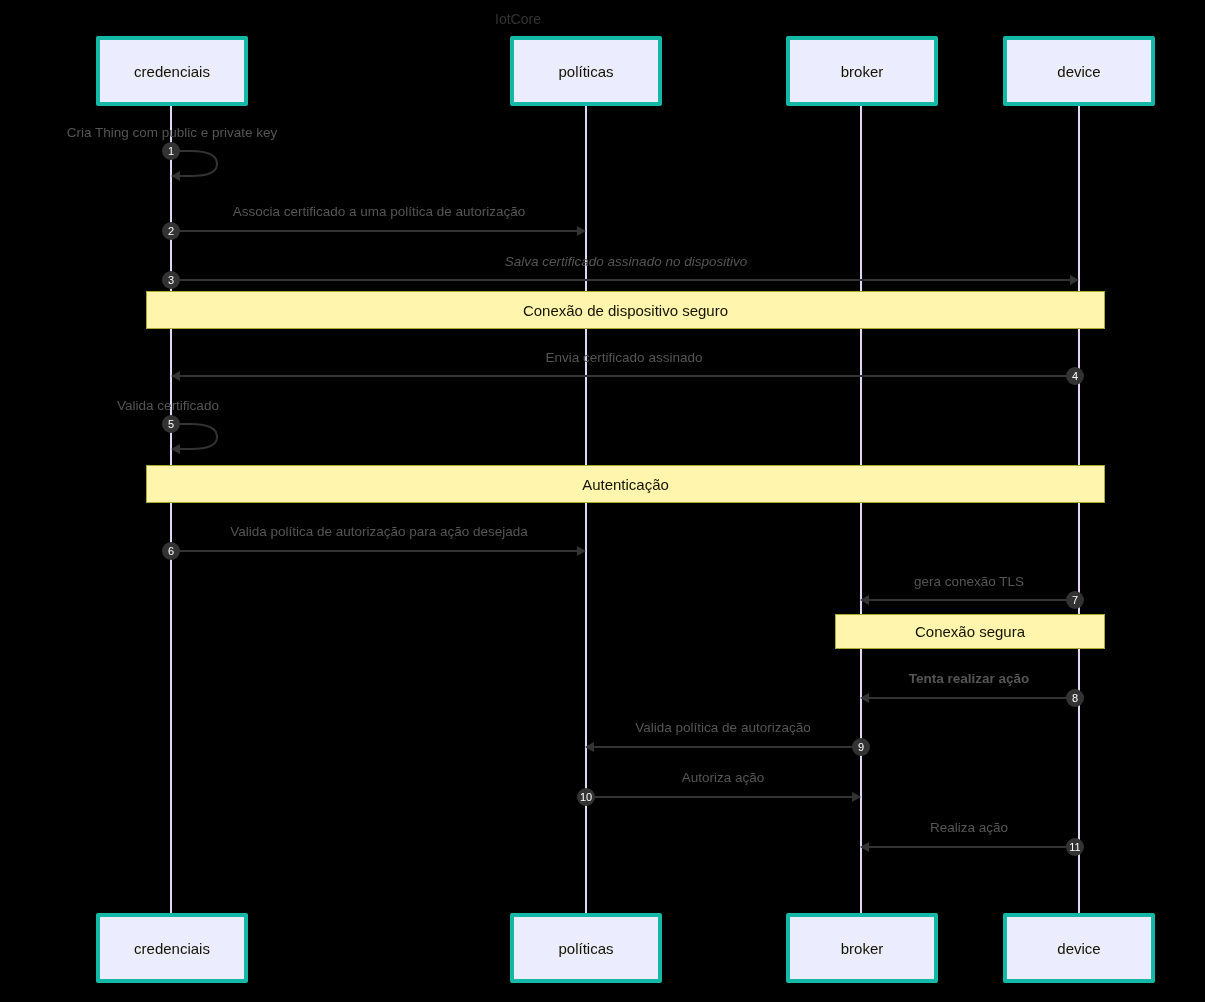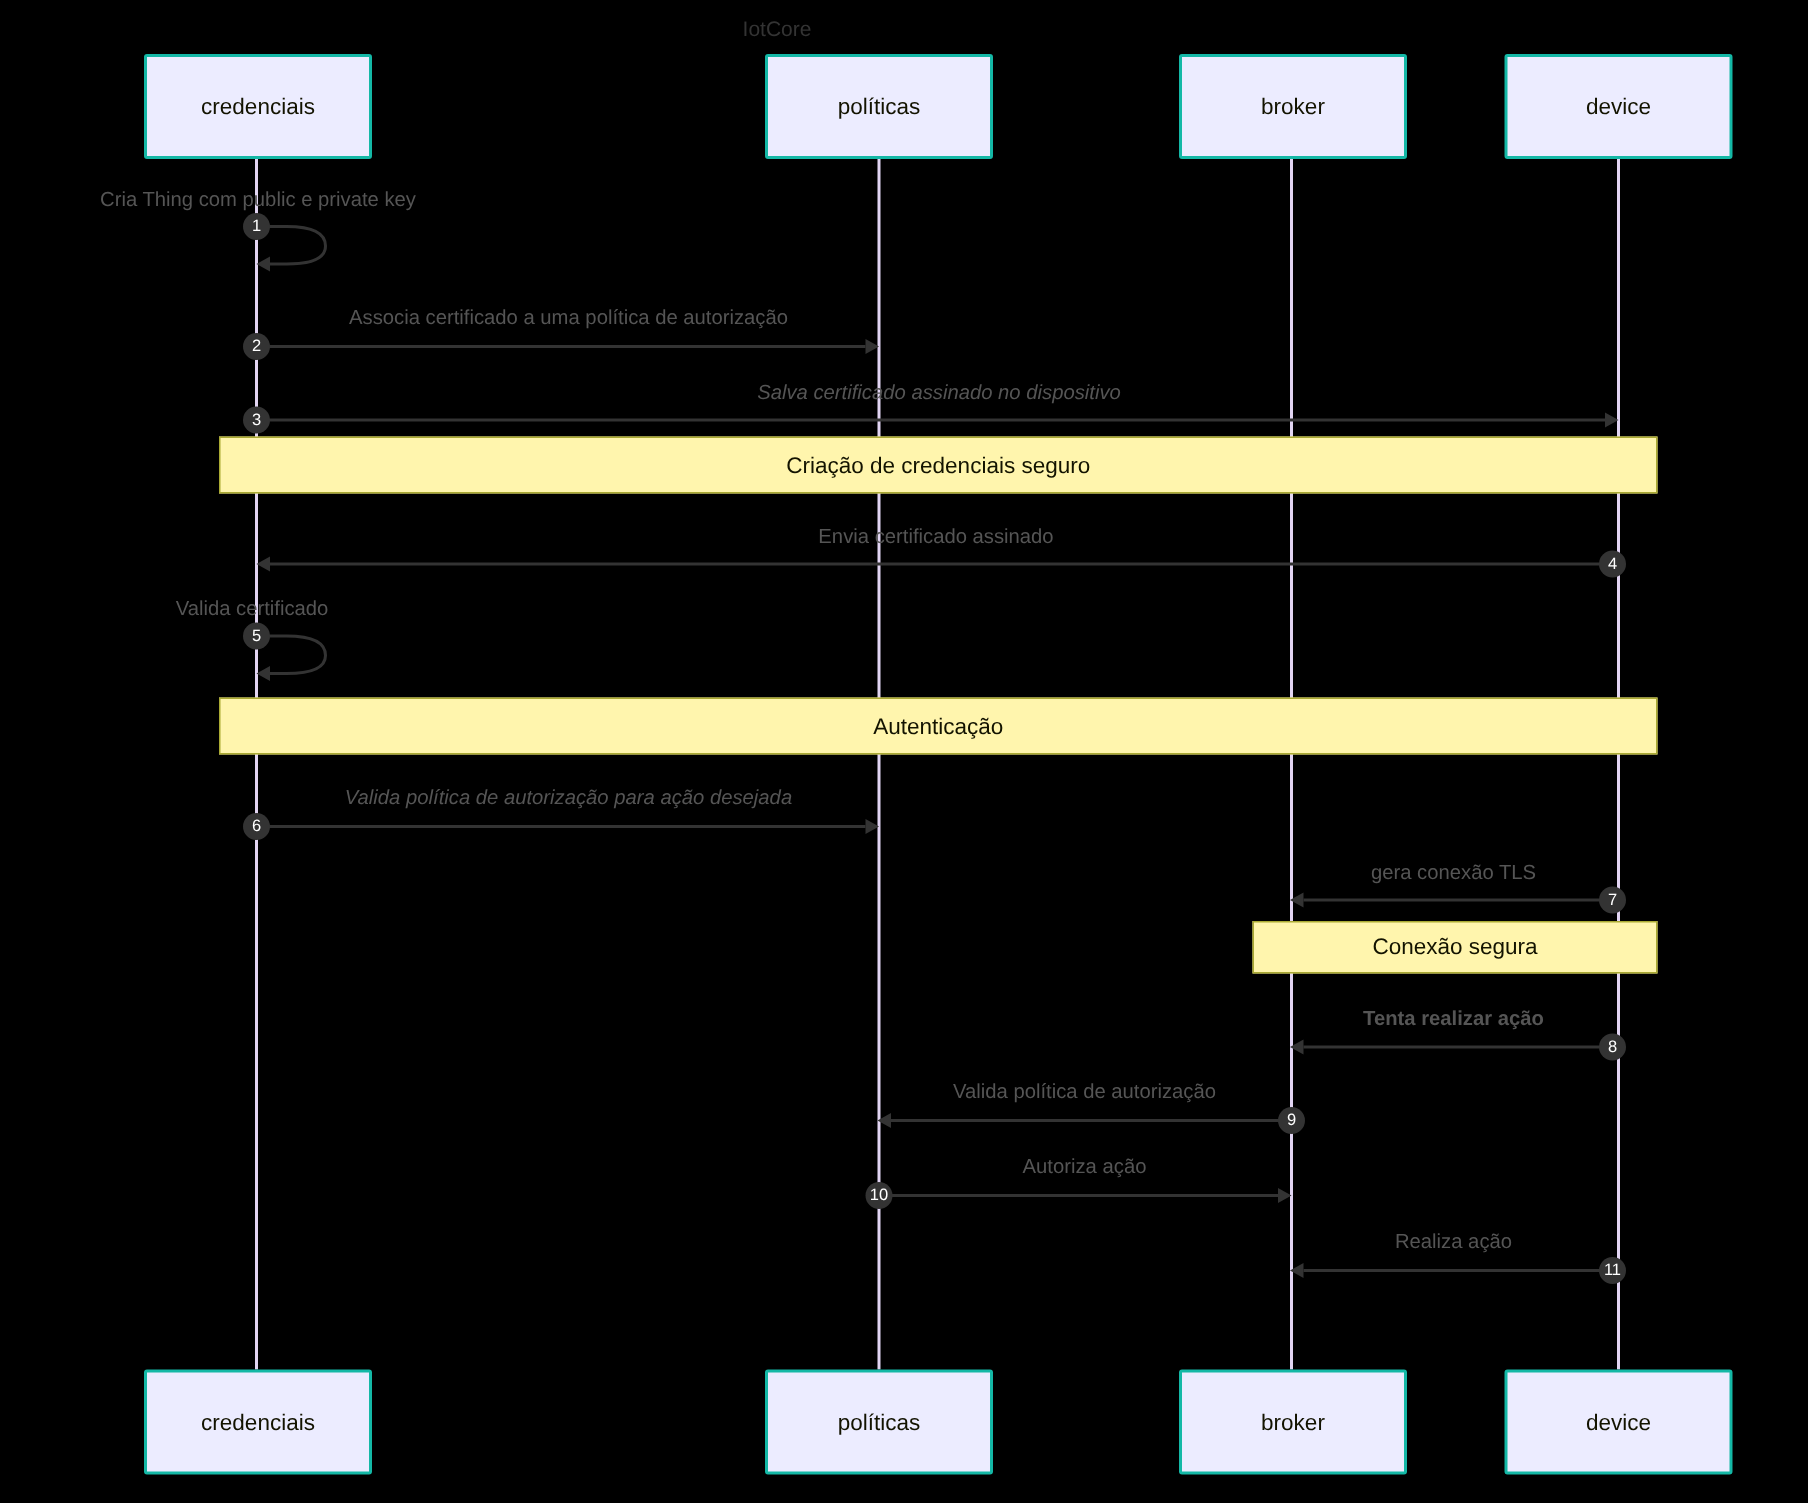--- a/index.html
+++ b/index.html
@@ -27,21 +27,21 @@
   .lifeline {
     position: absolute;
     width: 2px;
     background: #e2d5f3;
   }
   
   .participant {
     position: absolute;
     box-sizing: border-box;
     background: #ececff;
-    border: 2px solid #14b8a6;
+    border: 4px solid #14b8a6;
     border-radius: 2px;
     display: flex;
     align-items: center;
     justify-content: center;
     font-size: 15px;
     color: #131300;
     text-align: center;
   }
   
   .note {
@@ -143,40 +143,40 @@
   <div class="msg-line" style="left:171px; top:230px; width:406px;"></div>
   <div class="arrowhead right" style="left:577px; top:226px;"></div>
   <div class="seq-badge" style="left:171px; top:231px;">2</div>
 
   <div class="msg-label" style="left:626px; top:254px;font-style:italic;">Salva certificado assinado no dispositivo</div>
   <div class="msg-line" style="left:171px; top:279px; width:899px;"></div>
   <div class="arrowhead right" style="left:1070px; top:275px;"></div>
   <div class="seq-badge" style="left:171px; top:280px;">3</div>
 
   <div class="note" style="left:146px; top:291px; width:959px; height:38px;">
-    <span>Criação de credenciais seguro</span>
+    <span>Conexão de dispositivo seguro</span>
   </div>
 
   <div class="msg-label" style="left:624px; top:350px;">Envia certificado assinado</div>
   <div class="msg-line" style="left:180px; top:375px; width:899px;"></div>
   <div class="arrowhead left" style="left:171px; top:371px;"></div>
   <div class="seq-badge" style="left:1075px; top:376px;">4</div>
 
   <div class="msg-label" style="left:168px; top:398px;">Valida certificado</div>
   <svg class="selfloop" style="left:171px; top:415px;" width="60" height="40">
     <path d="M 0 9 L 20 9 Q 46 9 46 22 Q 46 34 20 34 L 4 34"></path>
   </svg>
   <div class="arrowhead left" style="left:171px; top:444px;"></div>
   <div class="seq-badge" style="left:171px; top:424px;">5</div>
 
   <div class="note" style="left:146px; top:465px; width:959px; height:38px;">
     <span>Autenticação</span>
   </div>
 
-  <div class="msg-label" style="left:379px; top:524px;font-style:italic;">Valida política de autorização para ação desejada</div>
+  <div class="msg-label" style="left:379px; top:524px;">Valida política de autorização para ação desejada</div>
   <div class="msg-line" style="left:171px; top:550px; width:406px;"></div>
   <div class="arrowhead right" style="left:577px; top:546px;"></div>
   <div class="seq-badge" style="left:171px; top:551px;">6</div>
 
   <div class="msg-label" style="left:969px; top:574px;">gera conexão TLS</div>
   <div class="msg-line" style="left:869px; top:599px; width:210px;"></div>
   <div class="arrowhead left" style="left:860px; top:595px;"></div>
   <div class="seq-badge" style="left:1075px; top:600px;">7</div>
 
   <div class="note" style="left:835px; top:614px; width:270px; height:35px;">

